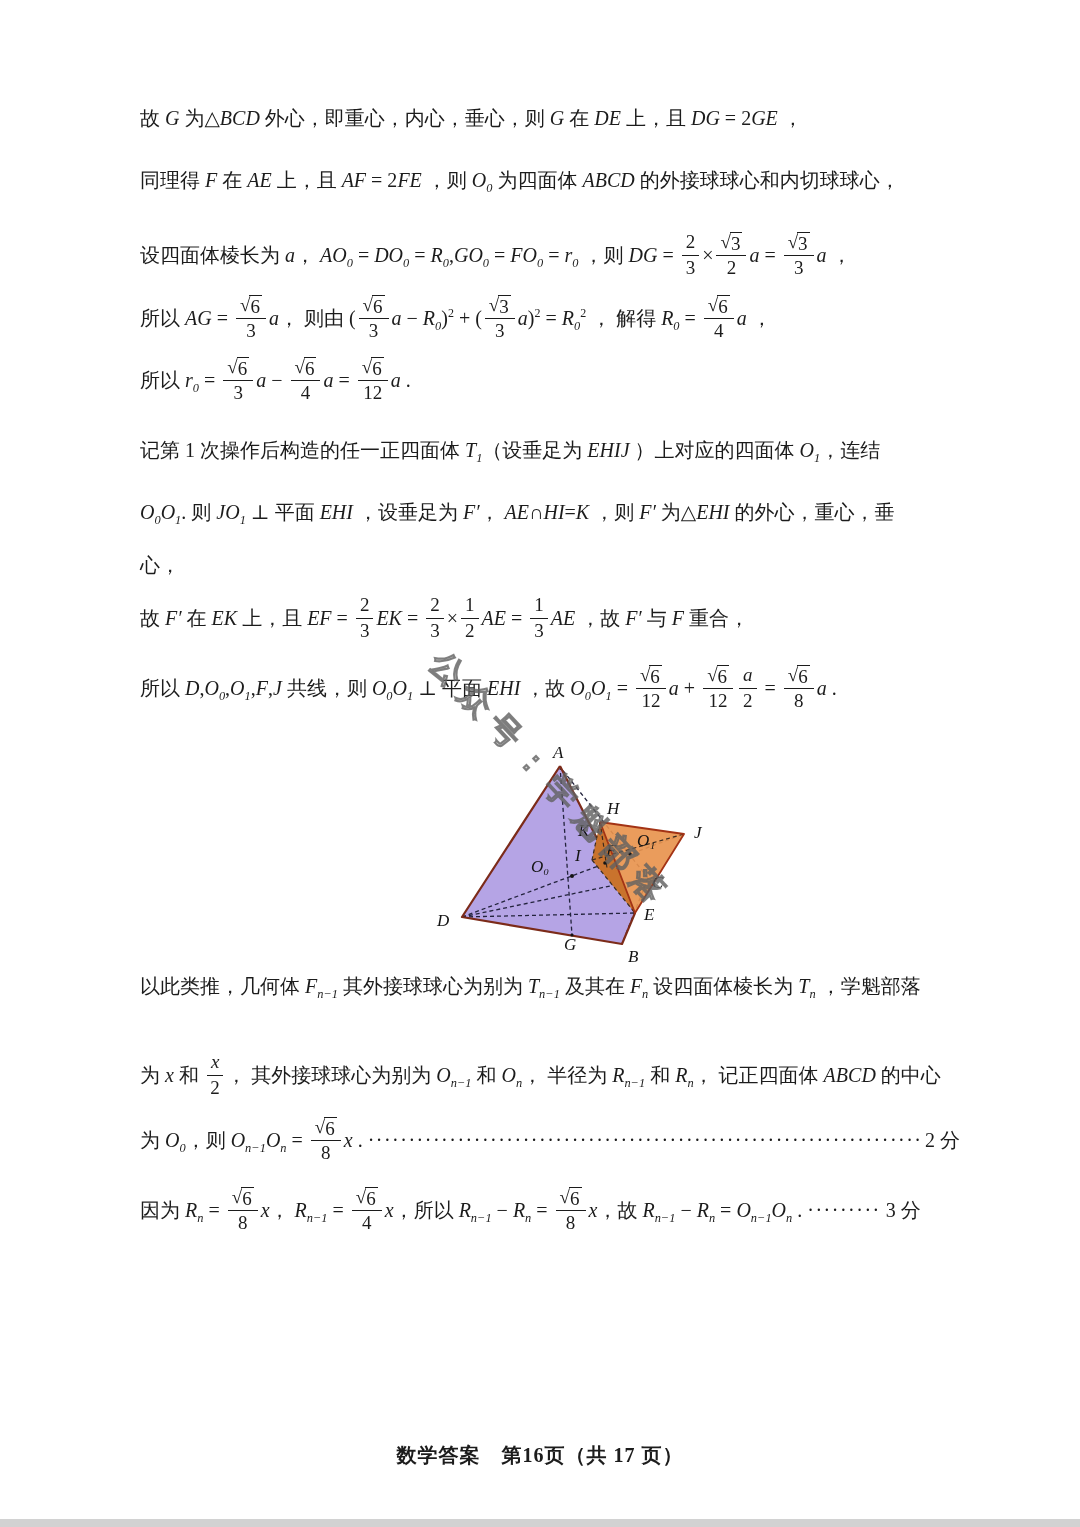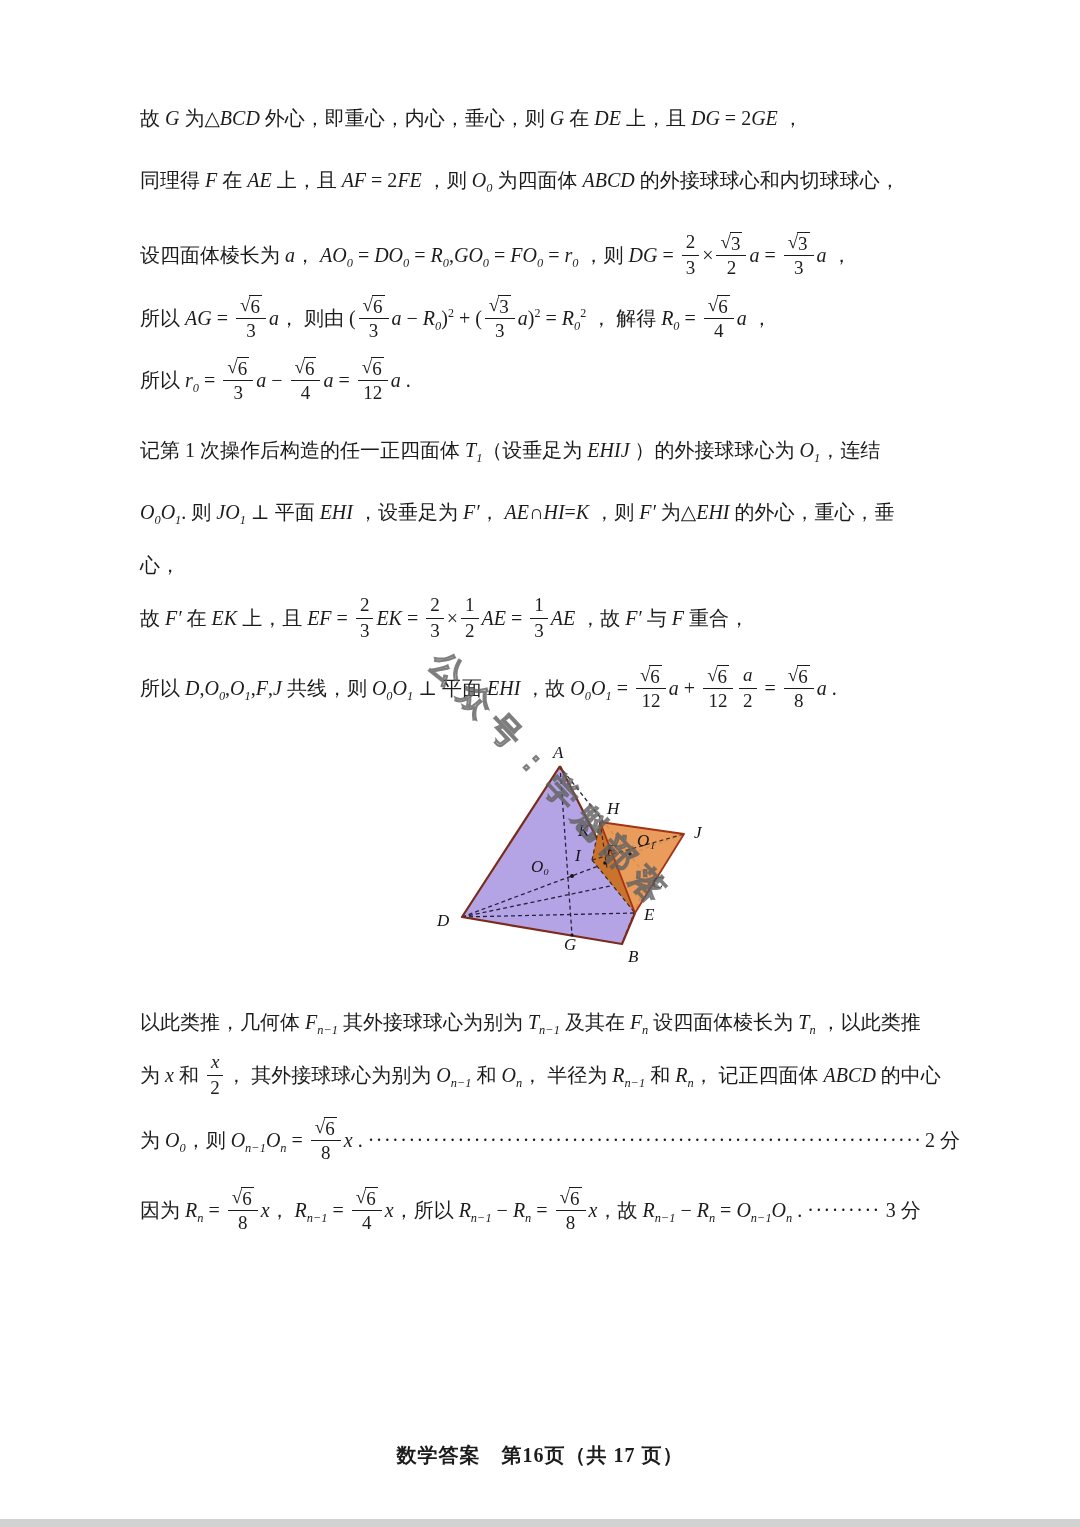--- a/index.html
+++ b/index.html
@@ -44,26 +44,26 @@
 </head>
 <body>
 
 <div class="page">
 
   <div class="line" style="top:88px"><span class="tx">故 </span><span class="vr">G</span><span class="tx"> 为△</span><span class="vr">BCD</span><span class="tx"> 外心，即重心，内心，垂心，则 </span><span class="vr">G</span><span class="tx"> 在 </span><span class="vr">DE</span><span class="tx"> 上，且 </span><span class="vr">DG</span><span class="tx"> = 2</span><span class="vr">GE</span><span class="tx"> ，</span></div>
   <div class="line" style="top:150px"><span class="tx">同理得 </span><span class="vr">F</span><span class="tx"> 在 </span><span class="vr">AE</span><span class="tx"> 上，且 </span><span class="vr">AF</span><span class="tx"> = 2</span><span class="vr">FE</span><span class="tx"> ，则 </span><span class="vr">O<sub>0</sub></span><span class="tx"> 为四面体 </span><span class="vr">ABCD</span><span class="tx"> 的外接球球心和内切球球心，</span></div>
   <div class="line" style="top:225px"><span class="tx">设四面体棱长为 </span><span class="vr">a</span><span class="tx">， </span><span class="vr">AO<sub>0</sub></span><span class="tx"> = </span><span class="vr">DO<sub>0</sub></span><span class="tx"> = </span><span class="vr">R<sub>0</sub></span><span class="tx">,</span><span class="vr">GO<sub>0</sub></span><span class="tx"> = </span><span class="vr">FO<sub>0</sub></span><span class="tx"> = </span><span class="vr">r<sub>0</sub></span><span class="tx"> ，则 </span><span class="vr">DG</span><span class="tx"> = </span><span class="frac"><span class="num"><span class="tx">2</span></span><span class="den"><span class="tx">3</span></span></span><span class="tx">×</span><span class="frac"><span class="num"><span class="sqrt">√<span class="rad">3</span></span></span><span class="den"><span class="tx">2</span></span></span><span class="vr">a</span><span class="tx"> = </span><span class="frac"><span class="num"><span class="sqrt">√<span class="rad">3</span></span></span><span class="den"><span class="tx">3</span></span></span><span class="vr">a</span><span class="tx"> ，</span></div>
   <div class="line" style="top:288px"><span class="tx">所以 </span><span class="vr">AG</span><span class="tx"> = </span><span class="frac"><span class="num"><span class="sqrt">√<span class="rad">6</span></span></span><span class="den"><span class="tx">3</span></span></span><span class="vr">a</span><span class="tx">， 则由 (</span><span class="frac"><span class="num"><span class="sqrt">√<span class="rad">6</span></span></span><span class="den"><span class="tx">3</span></span></span><span class="vr">a</span><span class="tx"> − </span><span class="vr">R<sub>0</sub></span><span class="tx">)</span><span class="sp"><sup>2</sup></span><span class="tx"> + (</span><span class="frac"><span class="num"><span class="sqrt">√<span class="rad">3</span></span></span><span class="den"><span class="tx">3</span></span></span><span class="vr">a</span><span class="tx">)</span><span class="sp"><sup>2</sup></span><span class="tx"> = </span><span class="vr">R<sub>0</sub></span><span class="sp"><sup>2</sup></span><span class="tx"> ， 解得 </span><span class="vr">R<sub>0</sub></span><span class="tx"> = </span><span class="frac"><span class="num"><span class="sqrt">√<span class="rad">6</span></span></span><span class="den"><span class="tx">4</span></span></span><span class="vr">a</span><span class="tx"> ，</span></div>
   <div class="line" style="top:350px"><span class="tx">所以 </span><span class="vr">r<sub>0</sub></span><span class="tx"> = </span><span class="frac"><span class="num"><span class="sqrt">√<span class="rad">6</span></span></span><span class="den"><span class="tx">3</span></span></span><span class="vr">a</span><span class="tx"> − </span><span class="frac"><span class="num"><span class="sqrt">√<span class="rad">6</span></span></span><span class="den"><span class="tx">4</span></span></span><span class="vr">a</span><span class="tx"> = </span><span class="frac"><span class="num"><span class="sqrt">√<span class="rad">6</span></span></span><span class="den"><span class="tx">12</span></span></span><span class="vr">a</span><span class="tx"> .</span></div>
-  <div class="line" style="top:420px"><span class="tx">记第 1 次操作后构造的任一正四面体 </span><span class="vr">T<sub>1</sub></span><span class="tx">（设垂足为 </span><span class="vr">EHIJ</span><span class="tx"> ）的外接球球心为 </span><span class="vr">O<sub>1</sub></span><span class="tx">，连结</span></div>
+  <div class="line" style="top:420px"><span class="tx">记第 1 次操作后构造的任一正四面体 </span><span class="vr">T<sub>1</sub></span><span class="tx">（设垂足为 </span><span class="vr">EHIJ</span><span class="tx"> ）上对应的四面体 </span><span class="vr">O<sub>1</sub></span><span class="tx">，连结</span></div>
   <div class="line" style="top:482px"><span class="vr">O<sub>0</sub></span><span class="vr">O<sub>1</sub></span><span class="tx">. 则 </span><span class="vr">JO<sub>1</sub></span><span class="tx"> ⊥ 平面 </span><span class="vr">EHI</span><span class="tx"> ，设垂足为 </span><span class="vr">F′</span><span class="tx">， </span><span class="vr">AE</span><span class="tx">∩</span><span class="vr">HI</span><span class="tx">=</span><span class="vr">K</span><span class="tx"> ，则 </span><span class="vr">F′</span><span class="tx"> 为△</span><span class="vr">EHI</span><span class="tx"> 的外心，重心，垂</span></div>
   <div class="line" style="top:535px"><span class="tx">心，</span></div>
   <div class="line" style="top:588px"><span class="tx">故 </span><span class="vr">F′</span><span class="tx"> 在 </span><span class="vr">EK</span><span class="tx"> 上，且 </span><span class="vr">EF</span><span class="tx"> = </span><span class="frac"><span class="num"><span class="tx">2</span></span><span class="den"><span class="tx">3</span></span></span><span class="vr">EK</span><span class="tx"> = </span><span class="frac"><span class="num"><span class="tx">2</span></span><span class="den"><span class="tx">3</span></span></span><span class="tx">×</span><span class="frac"><span class="num"><span class="tx">1</span></span><span class="den"><span class="tx">2</span></span></span><span class="vr">AE</span><span class="tx"> = </span><span class="frac"><span class="num"><span class="tx">1</span></span><span class="den"><span class="tx">3</span></span></span><span class="vr">AE</span><span class="tx"> ，故 </span><span class="vr">F′</span><span class="tx"> 与 </span><span class="vr">F</span><span class="tx"> 重合，</span></div>
   <div class="line" style="top:658px"><span class="tx">所以 </span><span class="vr">D</span><span class="tx">,</span><span class="vr">O<sub>0</sub></span><span class="tx">,</span><span class="vr">O<sub>1</sub></span><span class="tx">,</span><span class="vr">F</span><span class="tx">,</span><span class="vr">J</span><span class="tx"> 共线，则 </span><span class="vr">O<sub>0</sub></span><span class="vr">O<sub>1</sub></span><span class="tx"> ⊥ 平面 </span><span class="vr">EHI</span><span class="tx"> ，故 </span><span class="vr">O<sub>0</sub></span><span class="vr">O<sub>1</sub></span><span class="tx"> = </span><span class="frac"><span class="num"><span class="sqrt">√<span class="rad">6</span></span></span><span class="den"><span class="tx">12</span></span></span><span class="vr">a</span><span class="tx"> + </span><span class="frac"><span class="num"><span class="sqrt">√<span class="rad">6</span></span></span><span class="den"><span class="tx">12</span></span></span><span class="frac"><span class="num"><span class="vr">a</span></span><span class="den"><span class="tx">2</span></span></span><span class="tx"> = </span><span class="frac"><span class="num"><span class="sqrt">√<span class="rad">6</span></span></span><span class="den"><span class="tx">8</span></span></span><span class="vr">a</span><span class="tx"> .</span></div>
-  <div class="line" style="top:992px"><span class="tx">以此类推，几何体 </span><span class="vr">F<sub>n−1</sub></span><span class="tx"> 其外接球球心为别为 </span><span class="vr">T<sub>n−1</sub></span><span class="tx"> 及其在 </span><span class="vr">F<sub>n</sub></span><span class="tx"> 设四面体棱长为 </span><span class="vr">T<sub>n</sub></span><span class="tx"> ，以此类推</span></div>
+  <div class="line" style="top:956px"><span class="tx">以此类推，几何体 </span><span class="vr">F<sub>n−1</sub></span><span class="tx"> 其外接球球心为别为 </span><span class="vr">T<sub>n−1</sub></span><span class="tx"> 及其在 </span><span class="vr">F<sub>n</sub></span><span class="tx"> 设四面体棱长为 </span><span class="vr">T<sub>n</sub></span><span class="tx"> ，学魁部落</span></div>
   <div class="line" style="top:1045px"><span class="tx">为 </span><span class="vr">x</span><span class="tx"> 和 </span><span class="frac"><span class="num"><span class="vr">x</span></span><span class="den"><span class="tx">2</span></span></span><span class="tx">， 其外接球球心为别为 </span><span class="vr">O<sub>n−1</sub></span><span class="tx"> 和 </span><span class="vr">O<sub>n</sub></span><span class="tx">， 半径为 </span><span class="vr">R<sub>n−1</sub></span><span class="tx"> 和 </span><span class="vr">R<sub>n</sub></span><span class="tx">， 记正四面体 </span><span class="vr">ABCD</span><span class="tx"> 的中心</span></div>
   <div class="line" style="top:1110px"><span class="tx">为 </span><span class="vr">O<sub>0</sub></span><span class="tx">，则 </span><span class="vr">O<sub>n−1</sub></span><span class="vr">O<sub>n</sub></span><span class="tx"> = </span><span class="frac"><span class="num"><span class="sqrt">√<span class="rad">6</span></span></span><span class="den"><span class="tx">8</span></span></span><span class="vr">x</span><span class="tx"> . </span><span class="leader">····································································································</span><span class="tx"> 2 分</span></div>
   <div class="line" style="top:1180px"><span class="tx">因为 </span><span class="vr">R<sub>n</sub></span><span class="tx"> = </span><span class="frac"><span class="num"><span class="sqrt">√<span class="rad">6</span></span></span><span class="den"><span class="tx">8</span></span></span><span class="vr">x</span><span class="tx">， </span><span class="vr">R<sub>n−1</sub></span><span class="tx"> = </span><span class="frac"><span class="num"><span class="sqrt">√<span class="rad">6</span></span></span><span class="den"><span class="tx">4</span></span></span><span class="vr">x</span><span class="tx">，所以 </span><span class="vr">R<sub>n−1</sub></span><span class="tx"> − </span><span class="vr">R<sub>n</sub></span><span class="tx"> = </span><span class="frac"><span class="num"><span class="sqrt">√<span class="rad">6</span></span></span><span class="den"><span class="tx">8</span></span></span><span class="vr">x</span><span class="tx">，故 </span><span class="vr">R<sub>n−1</sub></span><span class="tx"> − </span><span class="vr">R<sub>n</sub></span><span class="tx"> = </span><span class="vr">O<sub>n−1</sub></span><span class="vr">O<sub>n</sub></span><span class="tx"> . </span><span class="leader">·········</span><span class="tx"> 3 分</span></div>
 
   <svg style="position:absolute;left:415px;top:728px;" width="330" height="255" viewBox="0 0 330 255">
 
     <polygon points="145,38 47,189 207,216 220,185" fill="#b5a4e5"></polygon>
 
     <g stroke="#23233d" stroke-width="1.3" stroke-dasharray="4 3" fill="none">
       <line x1="145" y1="38" x2="157" y2="207"></line>

